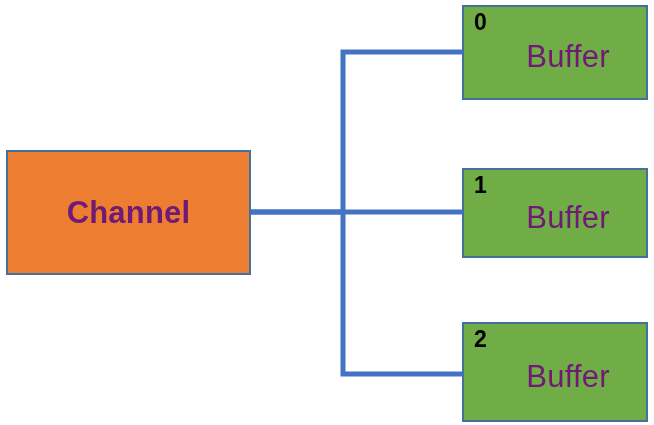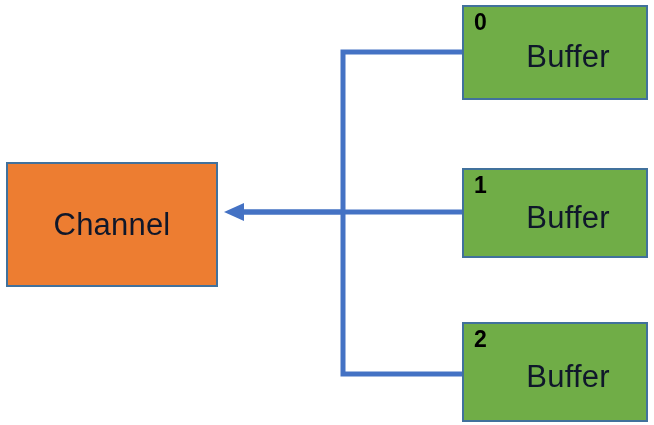--- a/index.html
+++ b/index.html
@@ -27,32 +27,33 @@
   }
   .node {
     position: absolute;
     box-sizing: border-box;
     border: 2px solid #41719C;
     display: flex;
     align-items: center;
     justify-content: center;
   }
   .node-label {
-    color: #0f172a;
+    color: #701a75;
     font-size: 31px;
     line-height: 1;
     letter-spacing: 0.2px;
     white-space: nowrap;
   }
   .channel-node {
     background: #ED7D31;
     left: 6px;
-    top: 162px;
-    width: 212px;
+    top: 150px;
+    width: 245px;
     height: 125px;
+    font-weight: bold;
   }
   .buffer-node {
     background: #70AD47;
     left: 462px;
     width: 186px;
   }
   #buffer-0 { top: 5px;   height: 95px; }
   #buffer-1 { top: 168px; height: 90px; }
   #buffer-2 { top: 322px; height: 100px; }
   .index-label {

